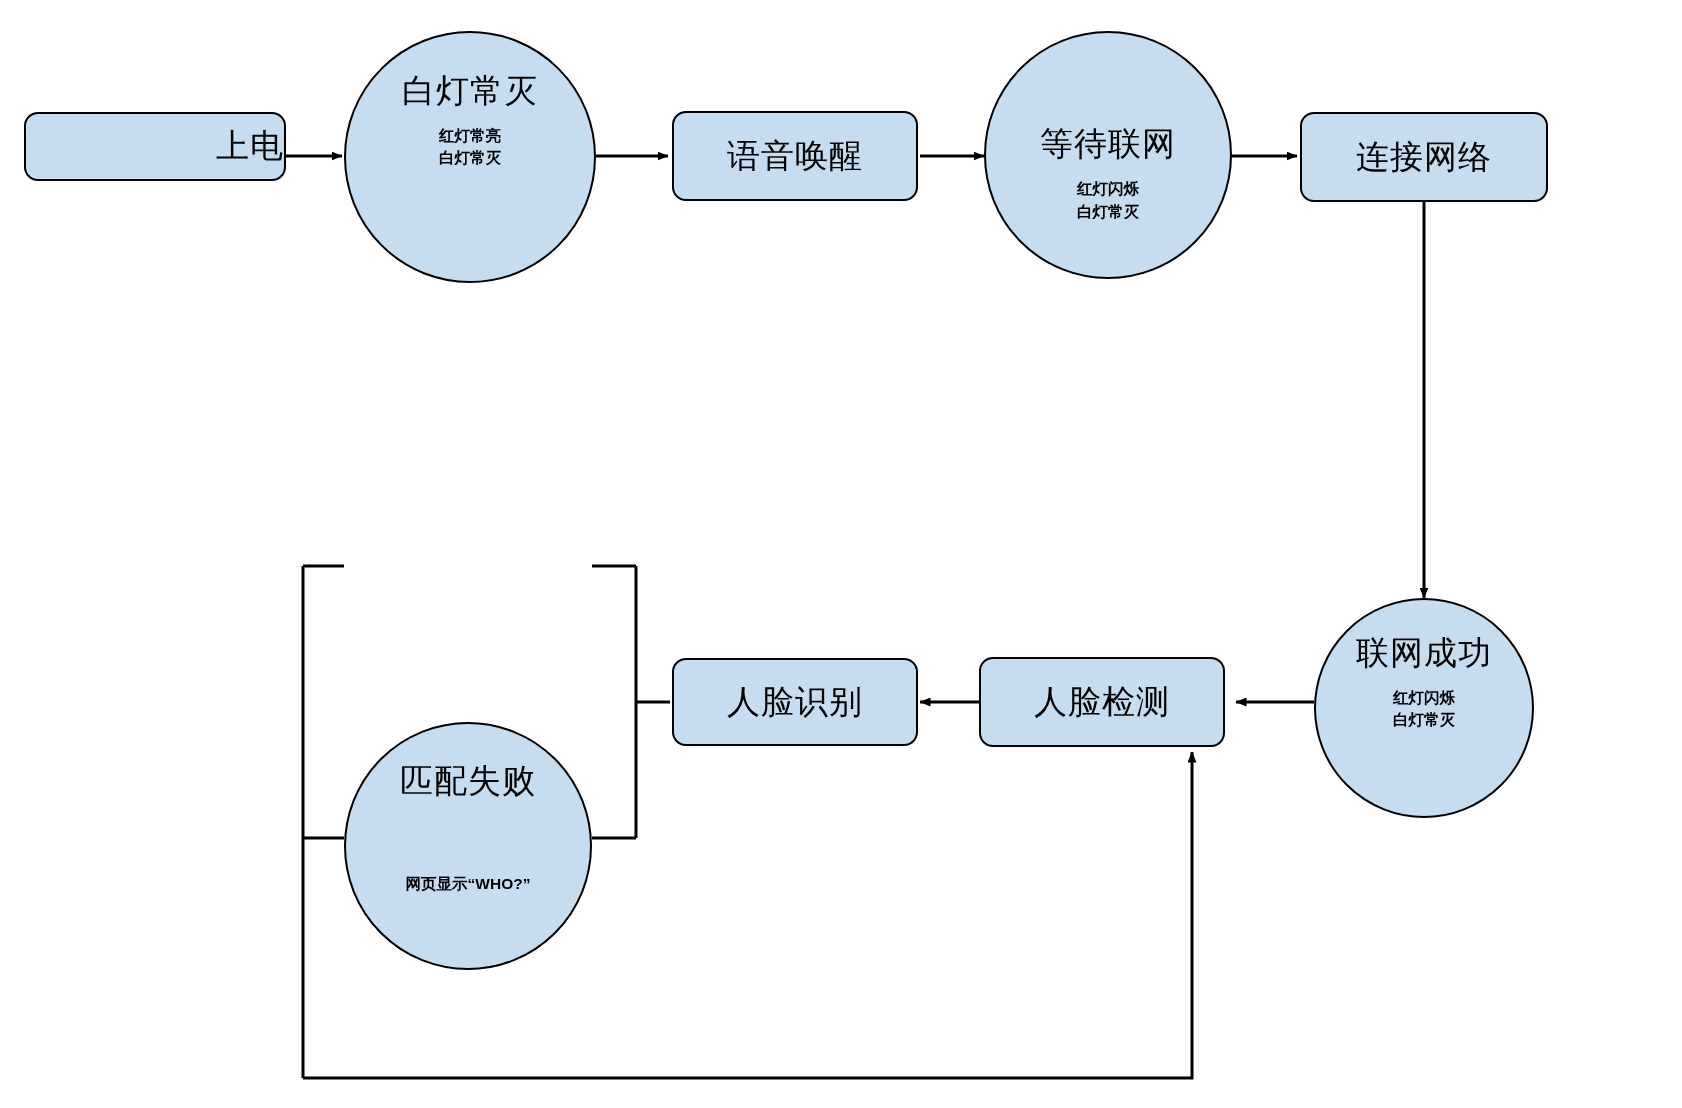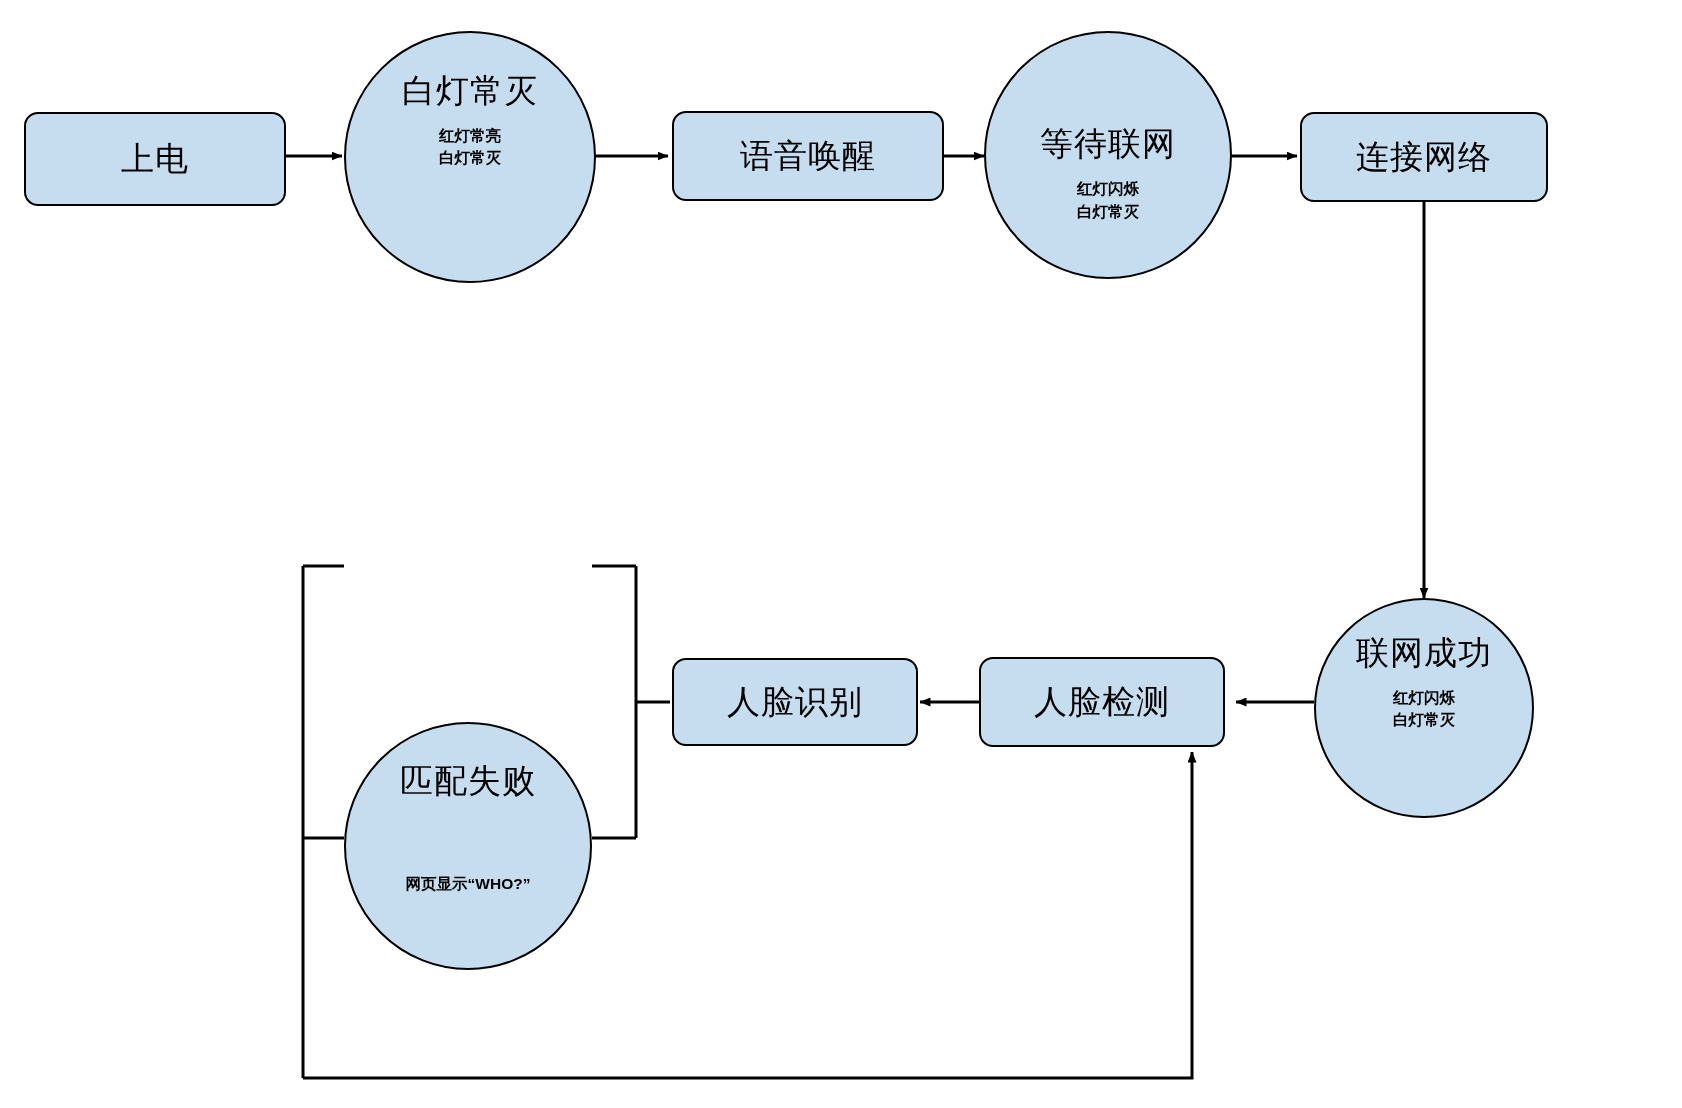--- a/index.html
+++ b/index.html
@@ -99,31 +99,31 @@
     <path d="M636,566 L592,566" fill="none" stroke="#000000" stroke-width="3"></path>
     <path d="M636,838 L592,838" fill="none" stroke="#000000" stroke-width="3"></path>
 
     <path d="M344,566 L303,566" fill="none" stroke="#000000" stroke-width="3"></path>
     <path d="M344,838 L303,838" fill="none" stroke="#000000" stroke-width="3"></path>
     <path d="M303,566 L303,1078" fill="none" stroke="#000000" stroke-width="3"></path>
 
     <path d="M303,1078 L1192,1078 L1192,752" fill="none" stroke="#000000" stroke-width="3" marker-end="url(#arrowhead)"></path>
   </svg>
 
-  <div class="node box n-power-on" style="left:24px; top:112px; width:262px; height:94px;">
+  <div class="node box n-power-on" style="left:24px; top:112px; width:262px; height:69px;align-items:flex-end;">
     <div class="node-title">上电</div>
   </div>
 
   <div class="node circle c-wait-wake" style="left:344px; top:31px; width:252px; height:252px;">
     <div class="node-title">白灯常灭</div>
     <div class="node-sub">红灯常亮
 白灯常灭</div>
   </div>
 
-  <div class="node box n-voice-wake" style="left:672px; top:111px; width:272px; height:90px;">
+  <div class="node box n-voice-wake" style="left:672px; top:111px; width:246px; height:90px;">
     <div class="node-title">语音唤醒</div>
   </div>
 
   <div class="node circle c-wait-network" style="left:984px; top:31px; width:248px; height:248px;justify-content:center;">
     <div class="node-title">等待联网</div>
     <div class="node-sub">红灯闪烁
 白灯常灭</div>
   </div>
 
   <div class="node box n-connect-network" style="left:1300px; top:112px; width:248px; height:90px;">

